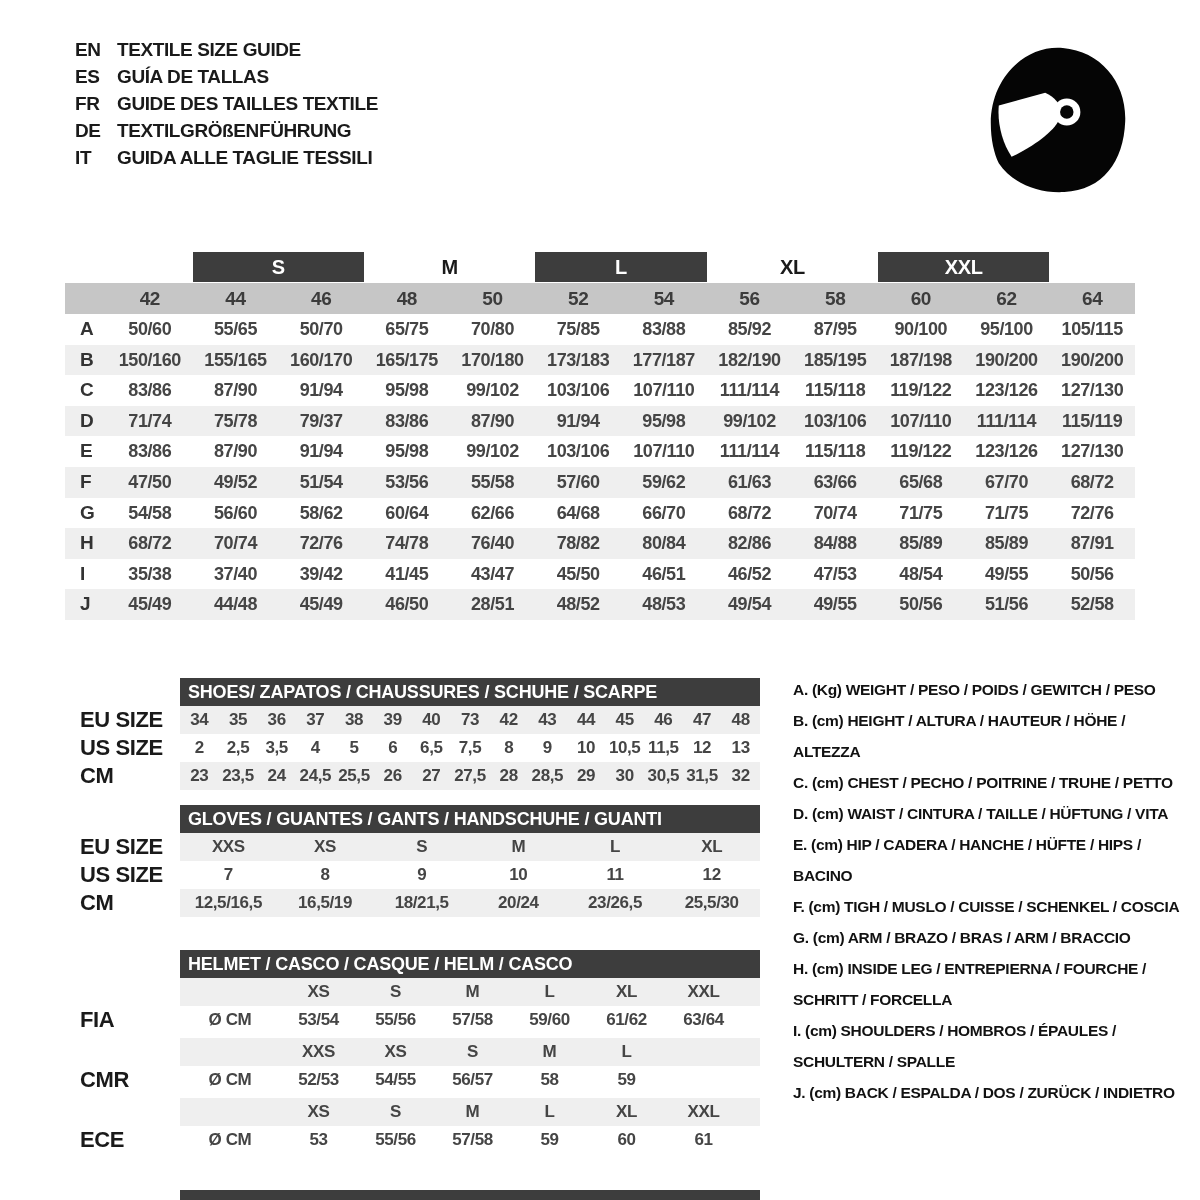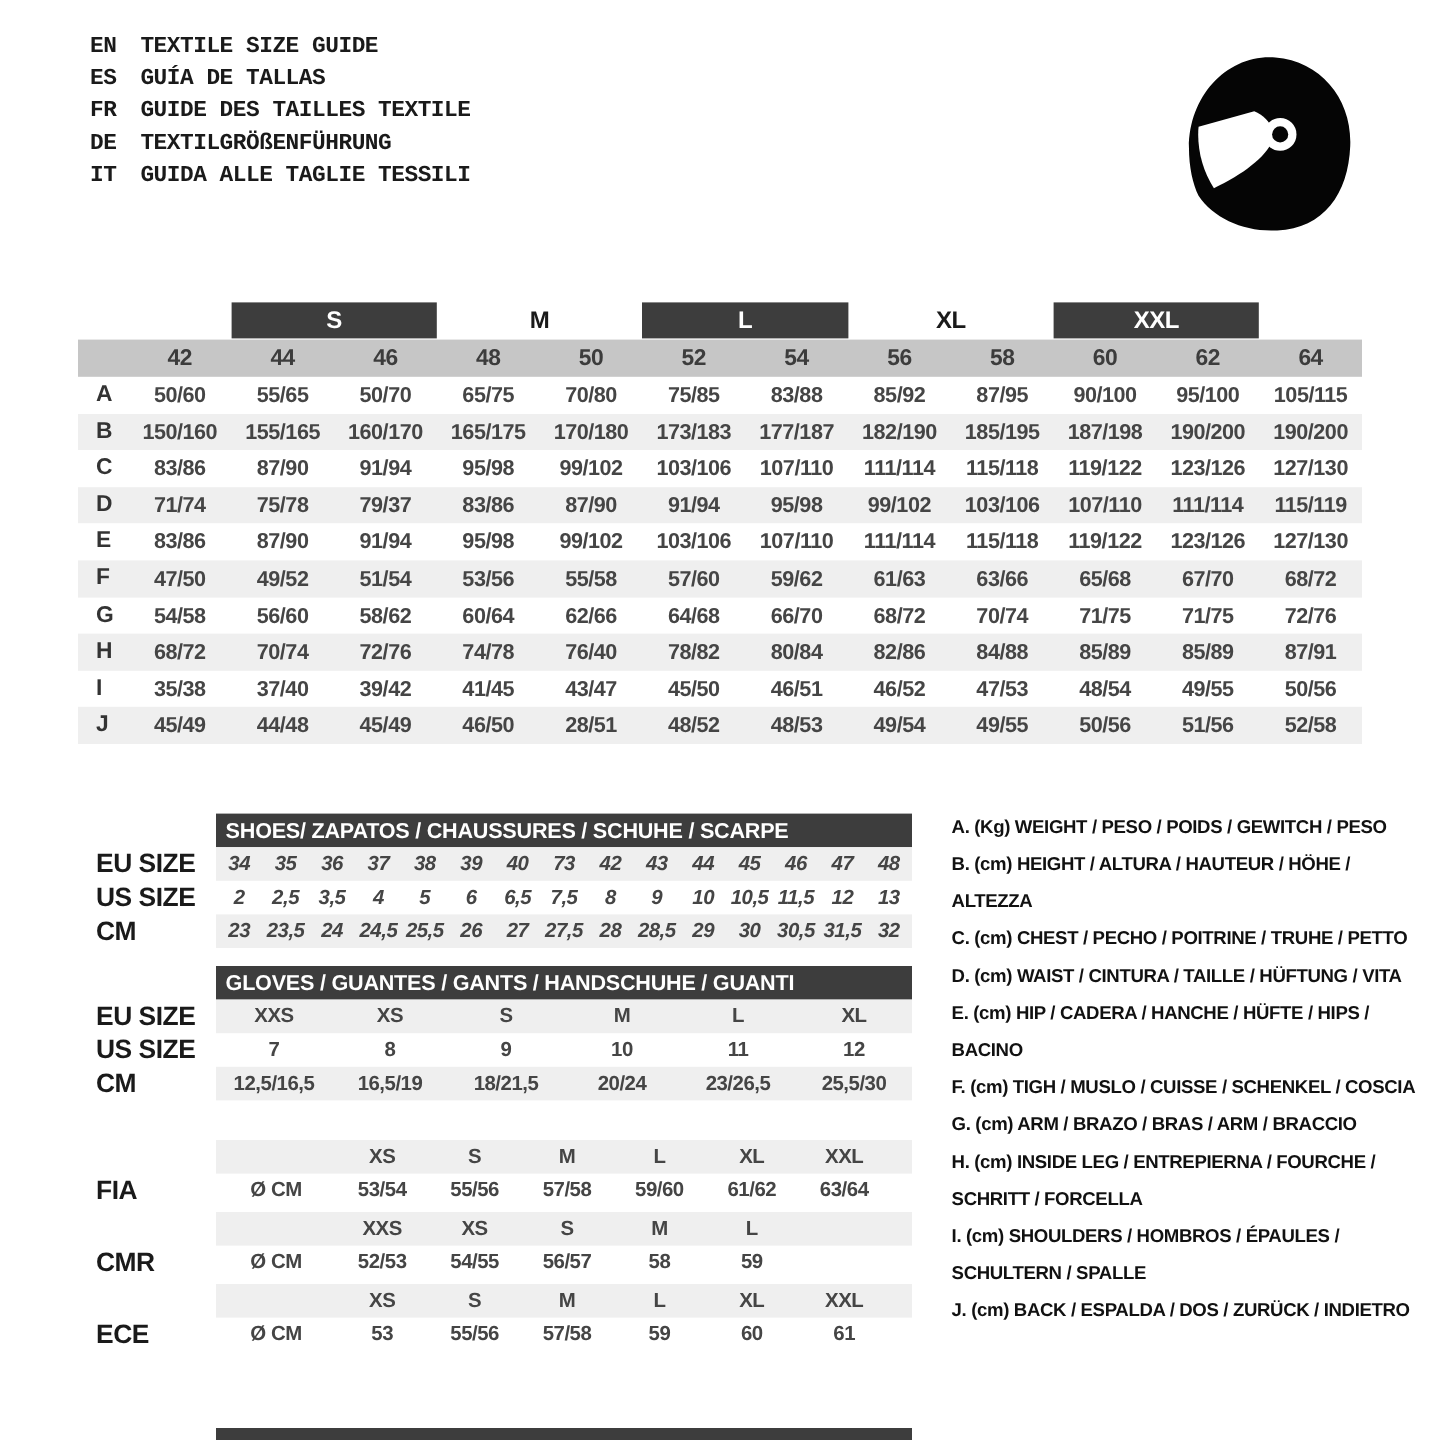--- a/index.html
+++ b/index.html
@@ -8,21 +8,21 @@
     background:#fff;
     font-family:"Liberation Sans", sans-serif;
     font-weight:bold;
     color:#222;
     position:relative;
     overflow:hidden;
     letter-spacing:-0.4px;
   }
 
   
-  .lang-block { position:absolute; left:75px; top:24px;font-family:Liberation Mono, monospace; }
+  .lang-block { position:absolute; left:75px; top:36px; }
   .lang-row { display:grid; grid-template-columns:42px auto; height:27px; align-items:center; }
   .lang-code, .lang-title { font-size:19px; color:#1a1a1a; white-space:nowrap; }
 
   
   .helmet-logo { position:absolute; left:978px; top:36px; width:160px; height:168px; }
 
   
   .textile { position:absolute; left:65px; top:252px; width:1070px; }
   .t-grid { display:grid; grid-template-columns:42px repeat(12, 1fr); }
   .group-row { height:30px; margin-bottom:1px; }
@@ -36,21 +36,21 @@
   .val-cell { text-align:center; font-size:18px; line-height:30.6px; color:#454545; white-space:nowrap; }
 
   
   .section { position:absolute; left:80px; width:680px; }
   .sec-grid { display:grid; grid-template-columns:100px 580px; }
   .sec-titlebar { grid-column:2; background:#3d3d3d; color:#fff; font-size:18px; height:28px; line-height:28px; padding-left:8px; white-space:nowrap; letter-spacing:-0.2px; }
   .sec-label { font-size:22px; color:#1a1a1a; line-height:28px; white-space:nowrap; }
   .sec-rowband { height:28px; }
   .sec-rowband.striped { background:#efefef; }
   .cells { display:grid; height:28px; }
-  .cells.c15 { grid-template-columns:repeat(15, 1fr);font-style:italic; }
+  .cells.c15 { grid-template-columns:repeat(15, 1fr); }
   .cells.c6  { grid-template-columns:repeat(6, 1fr); }
   .cell { text-align:center; font-size:17px; line-height:28px; color:#454545; white-space:nowrap; }
 
   
   .hcells { display:grid; grid-template-columns:100px repeat(6, 77px) 1fr; height:28px; }
   .hcell { text-align:center; font-size:17px; line-height:28px; color:#454545; white-space:nowrap; }
   .hunit { text-align:center; font-size:17px; line-height:28px; color:#454545; }
   .hband { background:#efefef; }
   .hgap { height:4px; }
 
@@ -390,20 +390,24 @@
             <div class="cell">20/24</div>
             <div class="cell">23/26,5</div>
             <div class="cell">25,5/30</div>
           </div>
         </div>
       </div>
     </div>
 </div>
 
 <div class="section" style="top:950px;">
+  <div class="sec-grid">
+    <div></div>
+    <div class="sec-titlebar">HELMET / CASCO / CASQUE / HELM / CASCO</div>
+  </div>
   <div>
       <div class="sec-grid">
         <div class="sec-label"></div>
         <div class="hband">
           <div class="hcells">
             <div class="hunit"></div>
             <div class="hcell">XS</div>
             <div class="hcell">S</div>
             <div class="hcell">M</div>
             <div class="hcell">L</div>

